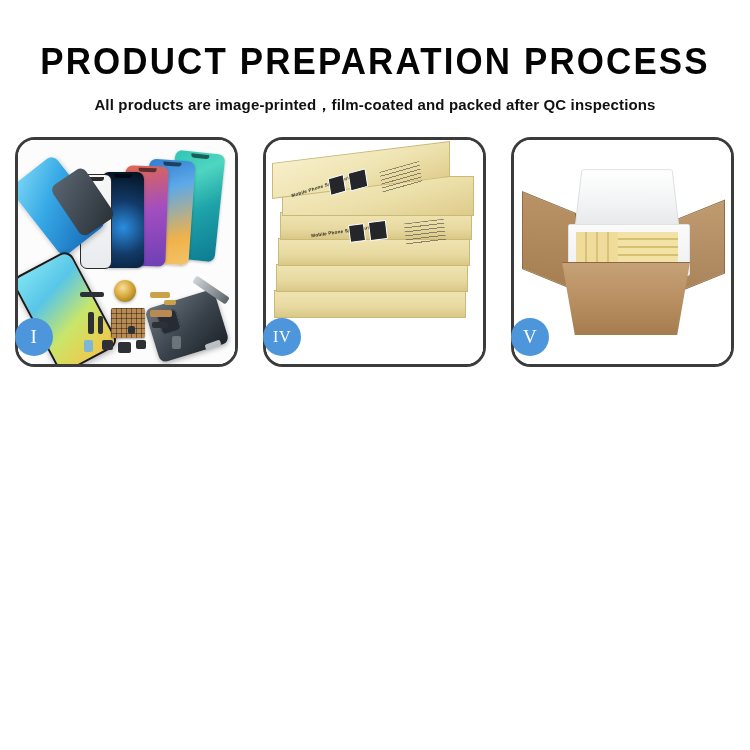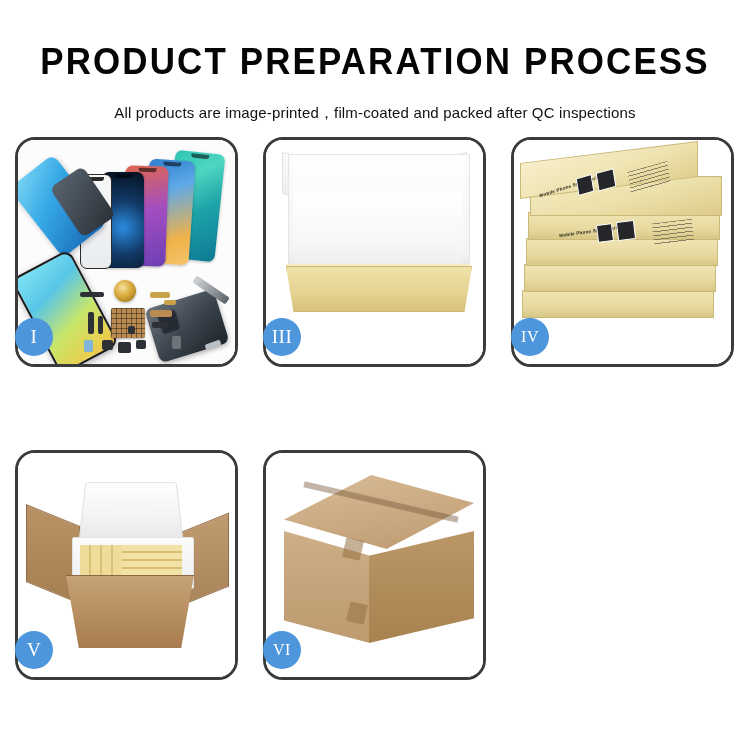--- a/index.html
+++ b/index.html
@@ -28,24 +28,24 @@
     padding-top: 40px;
     font-size: 36px;
     font-weight: bold;
     letter-spacing: 2.2px;
     line-height: 44px;
     color: #050505;
     transform: scaleX(0.97);
     white-space: nowrap;
   }
   .page-subtitle {
-    margin: 12px;
+    margin: 4px;
     padding-top: 8px;
     font-size: 15px;
-    font-weight: normal;
+    font-weight: bold;
     letter-spacing: 0.15px;
     color: #111111;
     white-space: nowrap;
   }
 
   
   .grid {
     position: absolute;
     left: 15px;
     top: 137px;
@@ -453,34 +453,20 @@
         <div class="flex-strip fs12"></div>
         <div class="flex-strip fs13"></div>
         <div class="tool-tweezer"></div>
         <div class="tool-screw"></div>
       </div>
     </div>
     <div class="badge">I</div>
   </div>
 
 
-  <div class="card">
-    <div class="card-inner">
-      <div class="scene-box3">
-        <div class="b3-lid-l"></div>
-        <div class="b3-lid-r"></div>
-        <div class="b3-back"></div>
-        <div class="b3-foam"></div>
-        <div class="b3-bubblepad"></div>
-        <div class="b3-front-top"></div>
-        <div class="b3-front"></div>
-      </div>
-    </div>
-    <div class="badge">III</div>
-  </div>
 
   <div class="card">
     <div class="card-inner">
       <div class="scene-stack">
         <div class="sbox sb-a"></div>
         <div class="sbox sb-b"></div>
         <div class="sbox sb-c"></div>
         <div class="sbox sb-d"></div>
         <div class="sbox sb-top2">
           <div class="sb-label sb-label-2">Mobile Phone Spare Parts</div>
@@ -507,27 +493,14 @@
         <div class="c5-foam-lid"></div>
         <div class="c5-foam-rim"></div>
         <div class="c5-gold"></div>
         <div class="c5-gold2"></div>
         <div class="c5-body"></div>
       </div>
     </div>
     <div class="badge">V</div>
   </div>
 
-  <div class="card">
-    <div class="card-inner">
-      <div class="scene-sealed">
-        <div class="c6-top"></div>
-        <div class="c6-seam"></div>
-        <div class="c6-left"></div>
-        <div class="c6-right"></div>
-        <div class="c6-tape c6-tape-1"></div>
-        <div class="c6-tape c6-tape-2"></div>
-      </div>
-    </div>
-    <div class="badge wide">VI</div>
-  </div>
 
 </div>
 
 </body></html>

